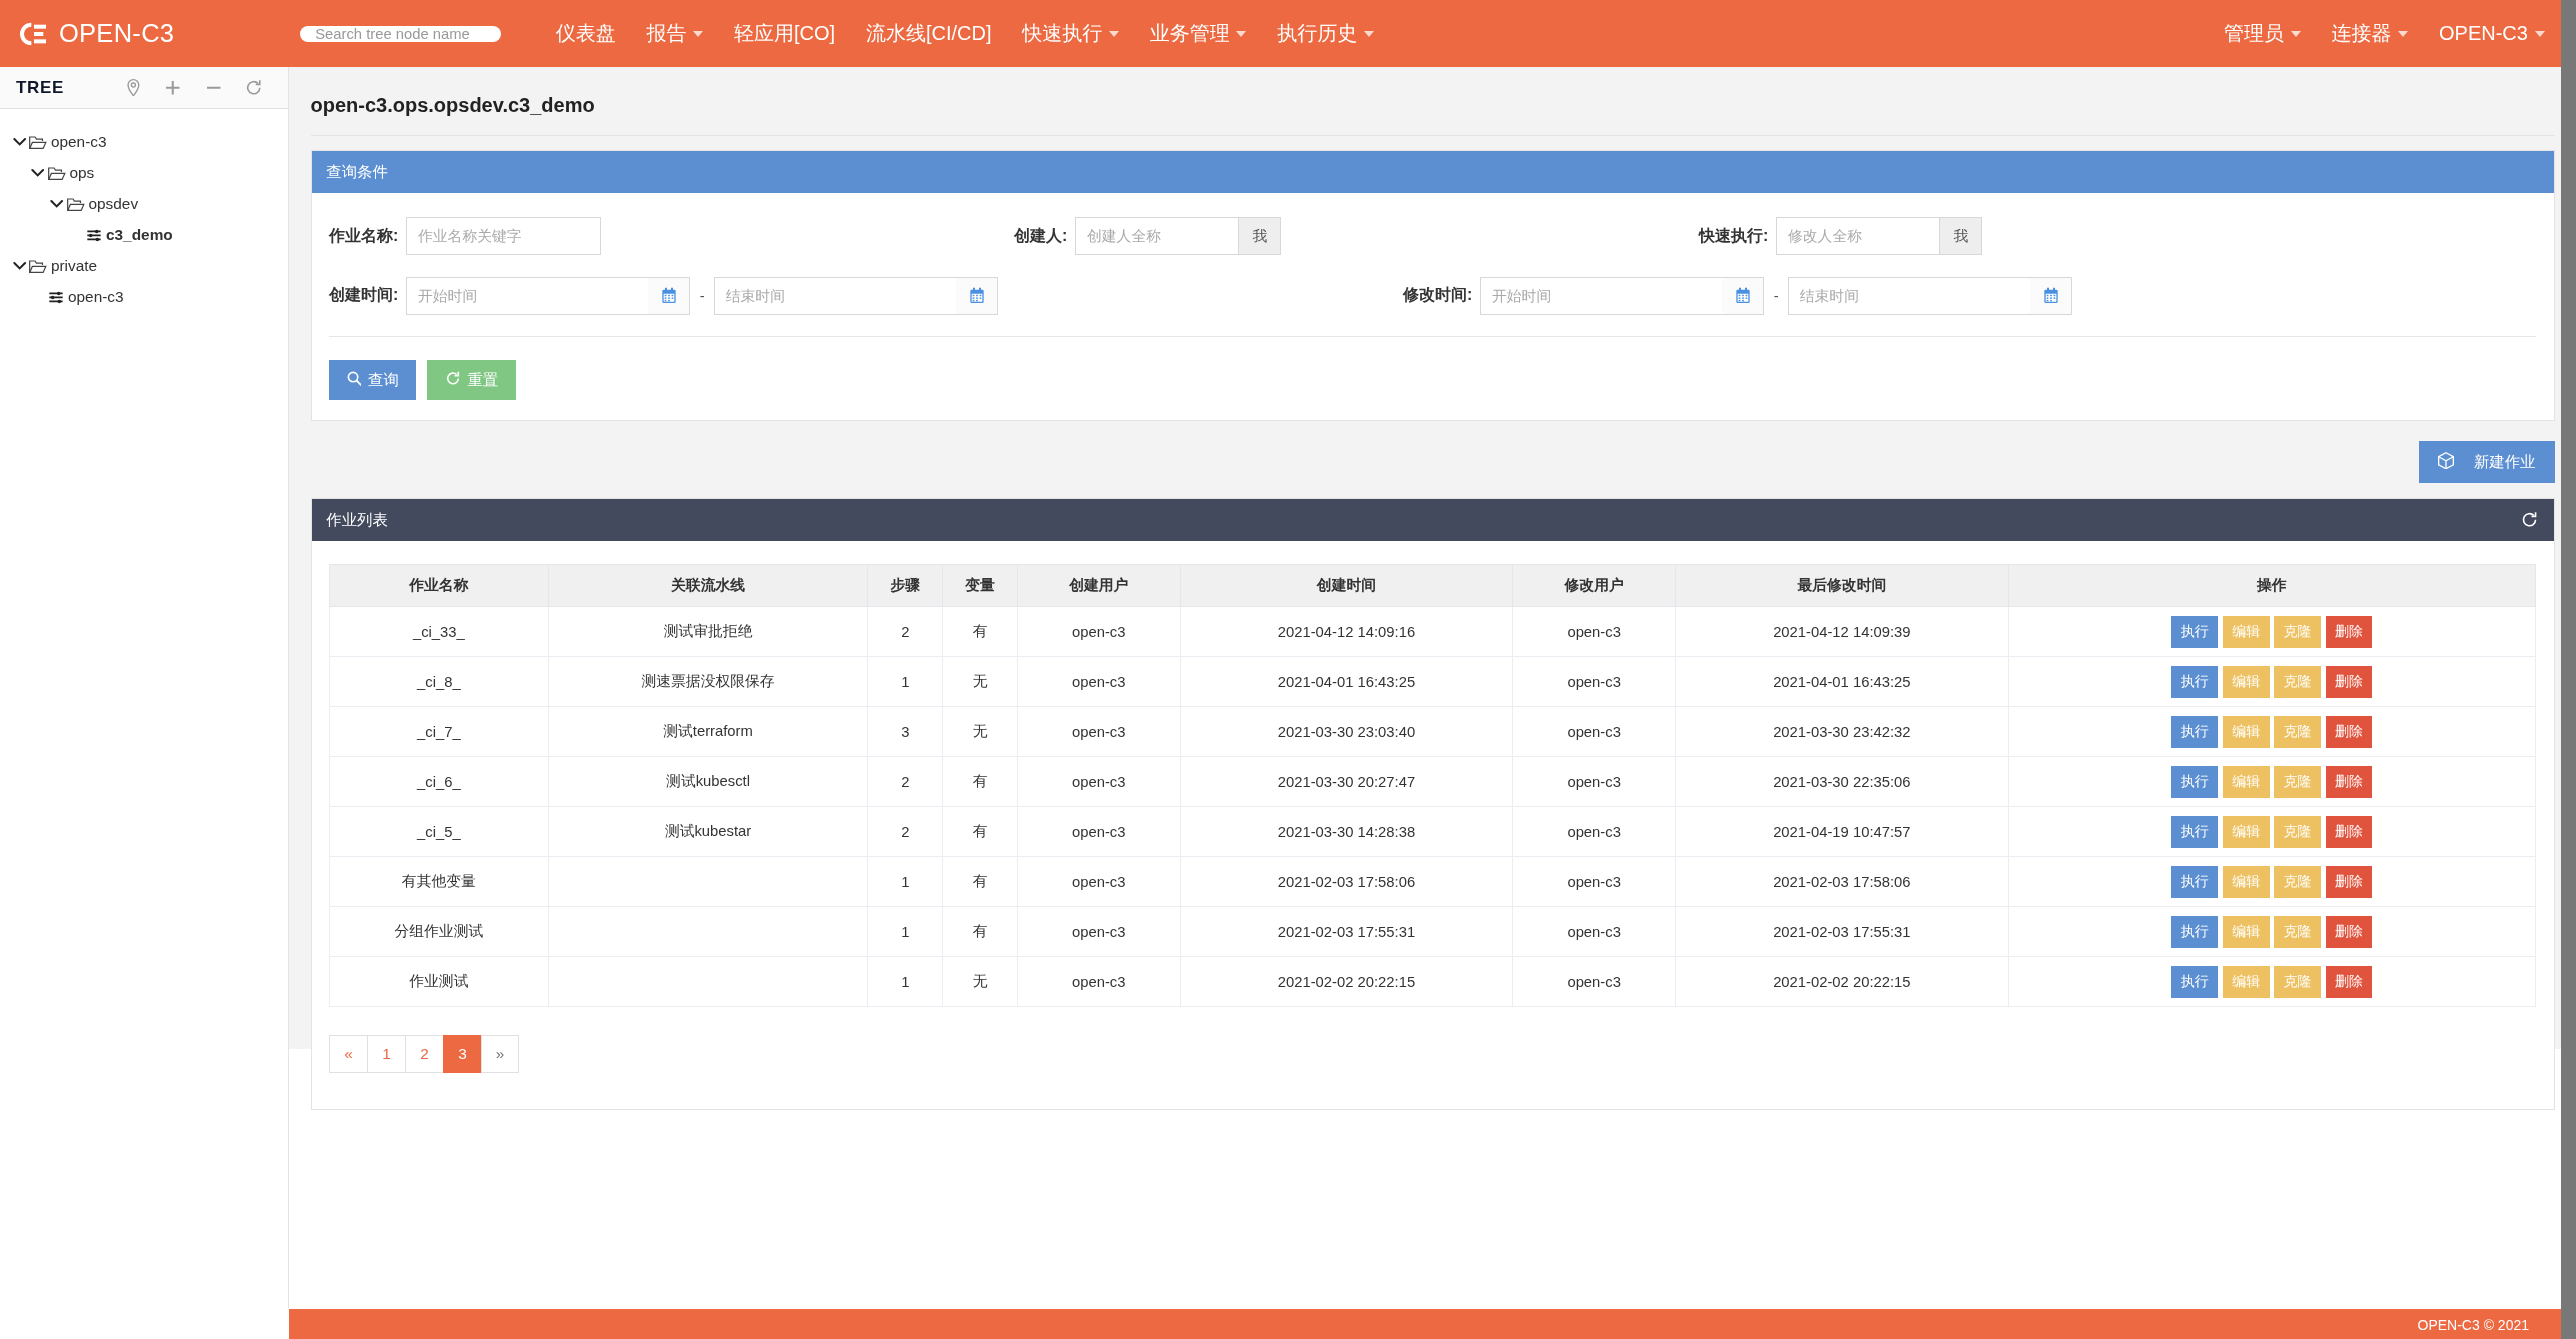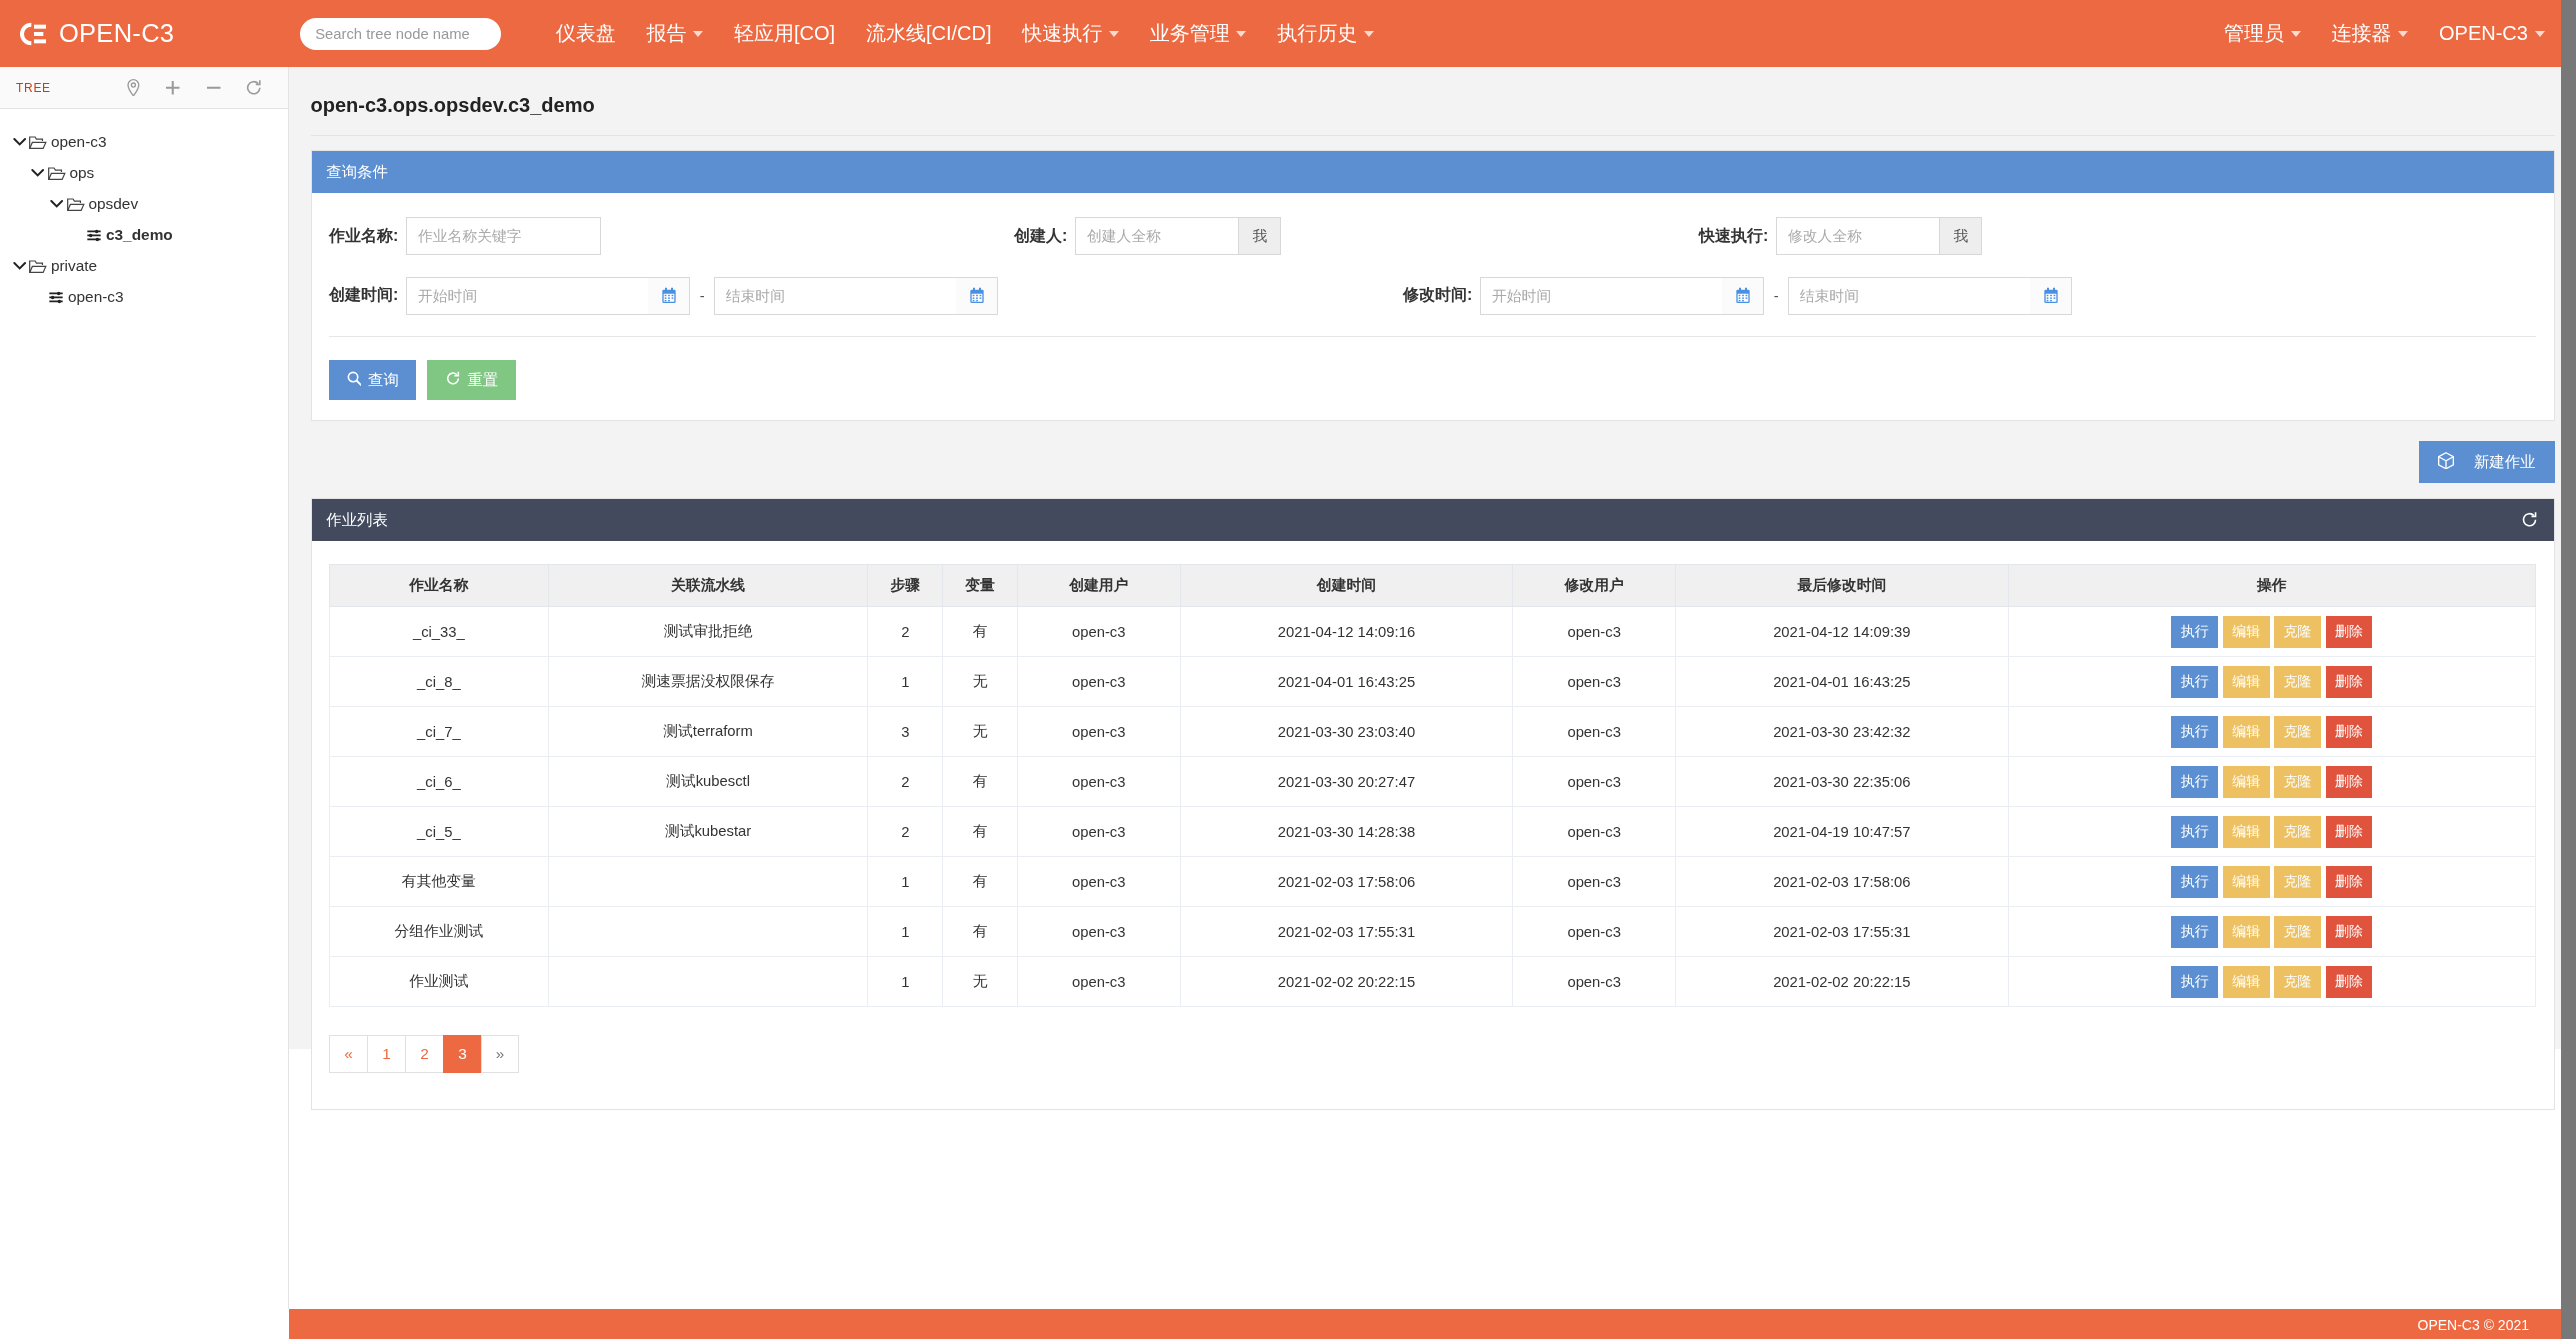--- a/index.html
+++ b/index.html
@@ -17,21 +17,21 @@
     background: #ec6941; display: flex; align-items: center;
   }
   .brand { display: flex; align-items: center; margin-left: 17.5px; }
   .brand-logo {
     width: 32px; height: 24px; margin-right: 9.4px;
     display: flex; align-items: center; justify-content: center;
   }
   .brand-text { color: #fff; font-size: 25.5px; letter-spacing: 0.3px; }
   .navsearch {
     margin-left: 126px;
-    width: 201px; height: 32px; border-radius: 16px; background: #fff;
+    width: 201px; height: 16px; border-radius: 16px; background: #fff;
     border: none; outline: none; padding: 0 14.8px;
     font-size: 14.8px; color: #0f766e;
     font-family: "Liberation Sans", sans-serif;
   }
   .navsearch::placeholder { color: #999; }
   .navmenu { display: flex; align-items: center; margin-left: 39px; }
   .navitem {
     color: #fff; font-size: 20px; padding: 0 15.4px; height: 67px;
     display: flex; align-items: center; white-space: nowrap; cursor: pointer;
   }
@@ -44,21 +44,21 @@
 
   
   .sidebar {
     position: absolute; top: 67px; left: 0; width: 289px; height: 1242px;
     background: #fff; border-right: 0.7px solid #e3e3e3;
   }
   .tree-head {
     height: 42px; background: #fafafa; border-bottom: 0.7px solid #e3e3e3;
     display: flex; align-items: center; padding: 0 16px;
   }
-  .tree-title { font-size: 12px; font-weight: normal; color: #c2410c; letter-spacing: 0.7px; }
+  .tree-title { font-size: 17px; font-weight: bold; color: #0f172a; letter-spacing: 0.7px; }
   .tree-tools { margin-left: auto; display: flex; align-items: center; gap: 23px; padding-right: 9.4px; }
   .tree-tool { color: #999; cursor: pointer; display: flex; align-items: center; }
 
   .tree-body { padding: 17.5px 0 0 0; }
   .tnode {
     display: flex; align-items: center; height: 31px;
     font-size: 15.4px; color: #333; cursor: pointer; white-space: nowrap;
   }
   .tnode .chev { width: 20px; color: #333; font-size: 13.4px; display:flex; align-items:center; justify-content:center; }
   .tnode .spacer { width: 20px; }

